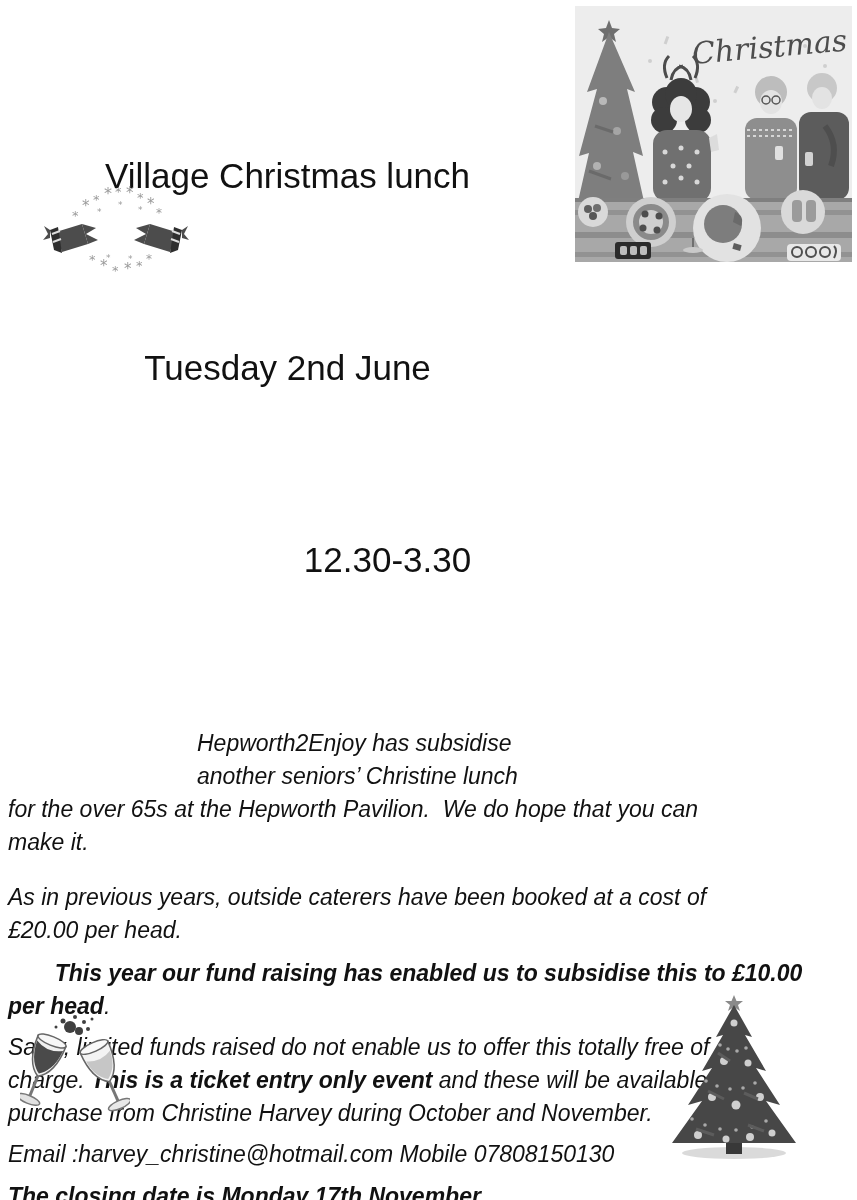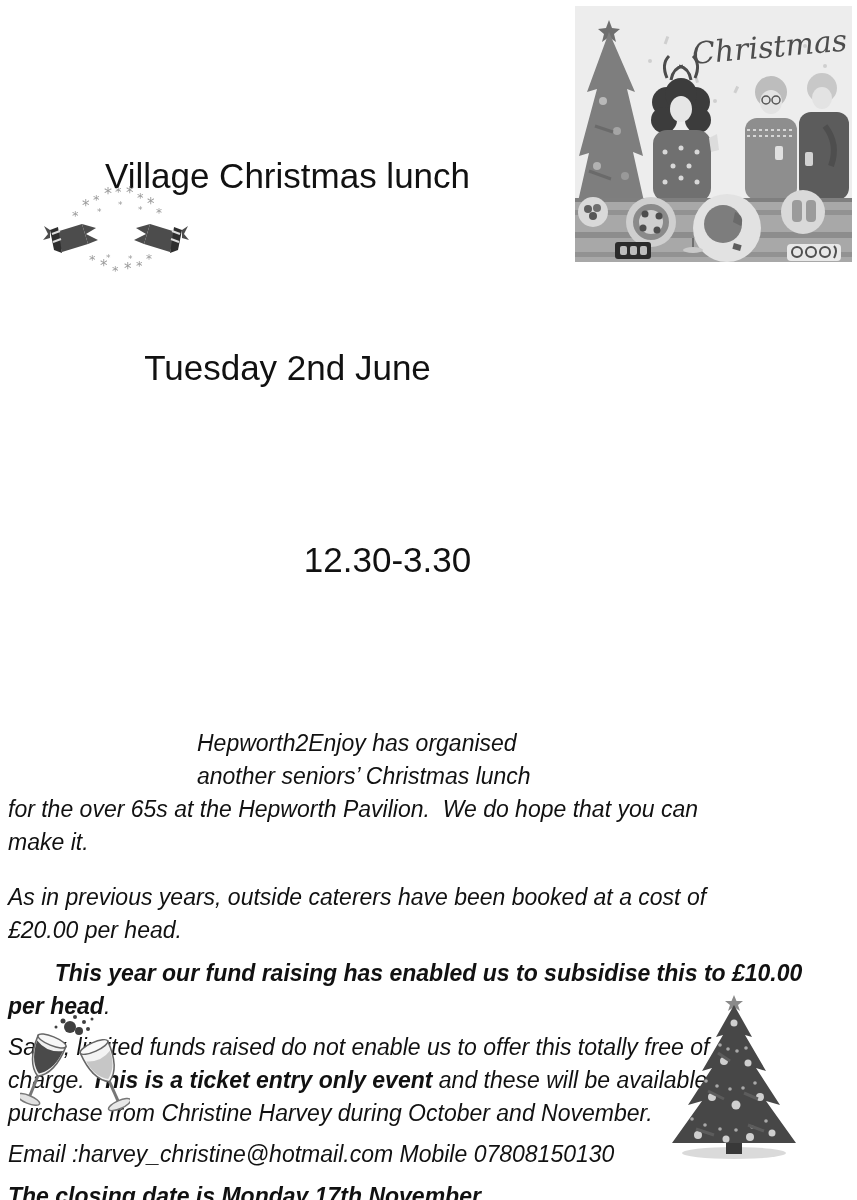--- a/index.html
+++ b/index.html
@@ -45,22 +45,22 @@
 <body>
 
 <div class="page">
 
   <div class="heading">
     <div>Village Christmas lunch</div>
     <div>Tuesday 2nd June</div>
     <div class="h3pad">12.30-3.30</div>
   </div>
 
-  <div class="body-line indent-wrap mt7">Hepworth2Enjoy has organised</div>
-  <div class="body-line indent-wrap">another seniors’ Christmas lunch</div>
+  <div class="body-line indent-wrap mt7">Hepworth2Enjoy has subsidise</div>
+  <div class="body-line indent-wrap">another seniors’ Christine lunch</div>
   <div class="body-line">for the over 65s at the Hepworth Pavilion.  We do hope that you can</div>
   <div class="body-line">make it.</div>
 
   <div class="body-line mt11">As in previous years, outside caterers have been booked at a cost of</div>
   <div class="body-line">£20.00 per head.</div>
 
   <div class="body-line b mt10">This year our fund raising has enabled us to subsidise this to £10.00</div>
   <div class="body-line"><span class="b">per head</span><span>.</span></div>
 
   <div class="body-line mt8">Sadly, limited funds raised do not enable us to offer this totally free of</div>

